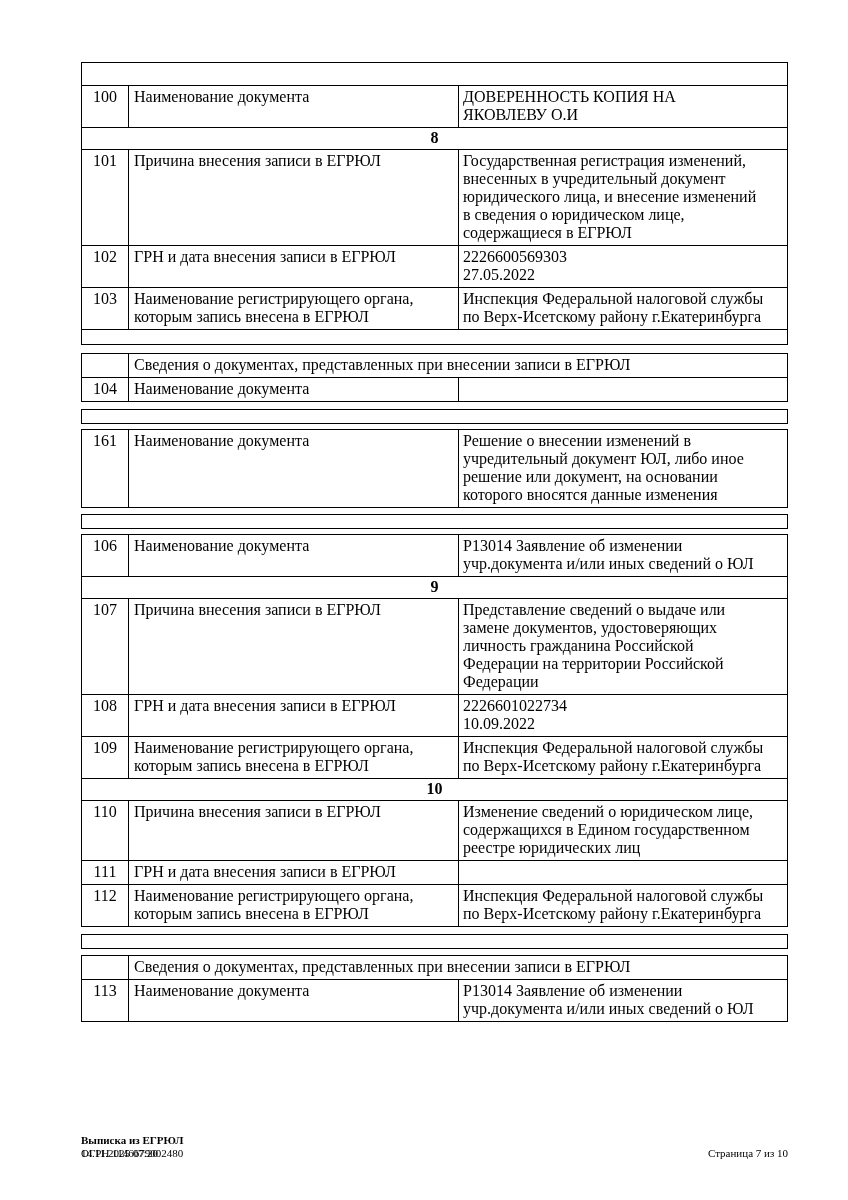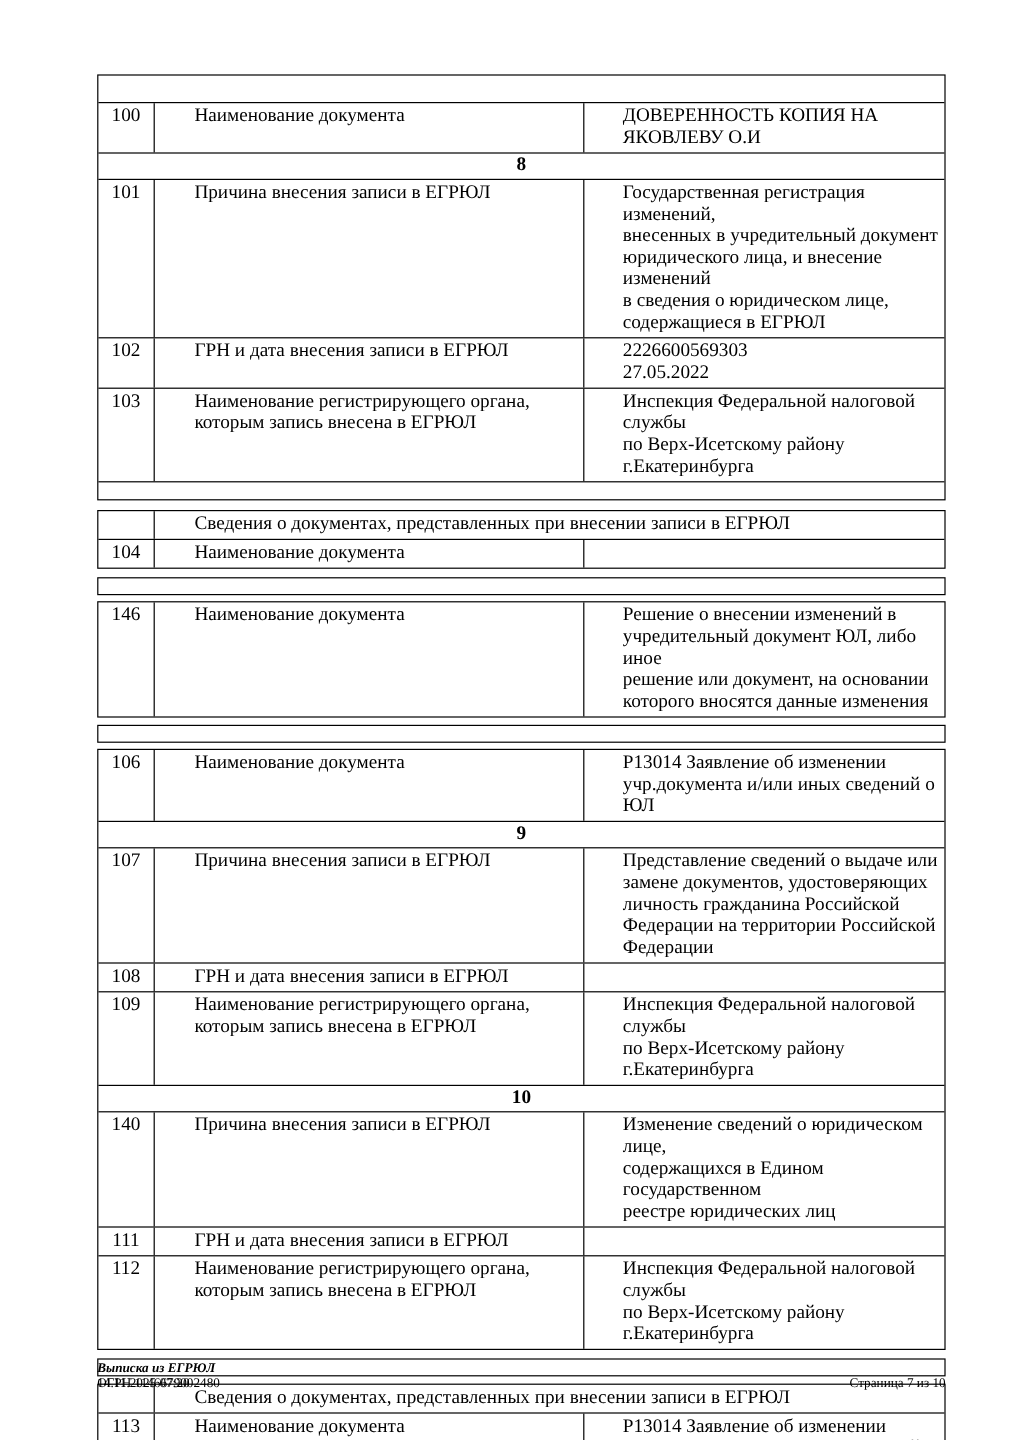--- a/index.html
+++ b/index.html
@@ -10,21 +10,21 @@
     color: #000000;
     font-family: "Liberation Serif", serif;
   }
   .page { position: relative; width: 848px; height: 1200px; overflow: hidden; }
   .doc {
     position: absolute; left: 81px; top: 62px; width: 707px;
     font-size: 16px; line-height: 18px;
   }
   .block { border: 1px solid #000; }
   .block > * + * { border-top: 1px solid #000; }
-  .frow { display: flex; align-items: stretch; gap: 28px; }
+  .frow { display: flex; align-items: stretch; }
   .cell-num {
     flex: none; width: 47px;
     border-right: 1px solid #000;
     text-align: center;
     padding: 2px 1px 3px;
   }
   .cell-label {
     flex: none; width: 330px;
     border-right: 1px solid #000;
     padding: 2px 4px 3px 5px;
@@ -39,21 +39,21 @@
   .mt8 { margin-top: 8px; }
   .mt7 { margin-top: 7px; }
   .mt6 { margin-top: 6px; }
   .mt5 { margin-top: 5px; }
   .footer {
     position: absolute; left: 81px; top: 1134px; width: 707px;
     font-size: 11px; line-height: 12.5px;
     display: flex; align-items: flex-end;
   }
   .footer-left { flex: none; }
-  .fbold { font-weight: bold; font-style: italic; }
+  .fbold { font-weight: bold; }
   .footer-center {
     position: absolute; left: 0; right: 0; bottom: 0;
   }
   .footer-right { margin-left: auto; position: relative; }
 </style>
 </head>
 <body>
 
 <div class="page">
 
@@ -107,21 +107,21 @@
       <div class="frow">
         <div class="cell-num">104</div>
         <div class="cell-label multiline">Наименование документа</div>
       </div>
     </div>
 
     <div class="spacer-box mt7"></div>
 
     <div class="block mt5">
       <div class="frow">
-        <div class="cell-num">146</div>
+        <div class="cell-num">161</div>
         <div class="cell-label multiline">Наименование документа</div>
         <div class="cell-value multiline">Решение о внесении изменений в
 учредительный документ ЮЛ, либо иное
 решение или документ, на основании
 которого вносятся данные изменения</div>
       </div>
     </div>
 
     <div class="spacer-box mt6"></div>
 
@@ -141,34 +141,36 @@
         <div class="cell-value multiline">Представление сведений о выдаче или
 замене документов, удостоверяющих
 личность гражданина Российской
 Федерации на территории Российской
 Федерации</div>
       </div>
 
       <div class="frow">
         <div class="cell-num">108</div>
         <div class="cell-label multiline">ГРН и дата внесения записи в ЕГРЮЛ</div>
+        <div class="cell-value multiline">2226601022734
+10.09.2022</div>
       </div>
 
       <div class="frow">
         <div class="cell-num">109</div>
         <div class="cell-label multiline">Наименование регистрирующего органа,
 которым запись внесена в ЕГРЮЛ</div>
         <div class="cell-value multiline">Инспекция Федеральной налоговой службы
 по Верх-Исетскому району г.Екатеринбурга</div>
       </div>
 
       <div class="band">10</div>
 
       <div class="frow">
-        <div class="cell-num">140</div>
+        <div class="cell-num">110</div>
         <div class="cell-label multiline">Причина внесения записи в ЕГРЮЛ</div>
         <div class="cell-value multiline">Изменение сведений о юридическом лице,
 содержащихся в Едином государственном
 реестре юридических лиц</div>
       </div>
 
       <div class="frow">
         <div class="cell-num">111</div>
         <div class="cell-label multiline">ГРН и дата внесения записи в ЕГРЮЛ</div>
       </div>

